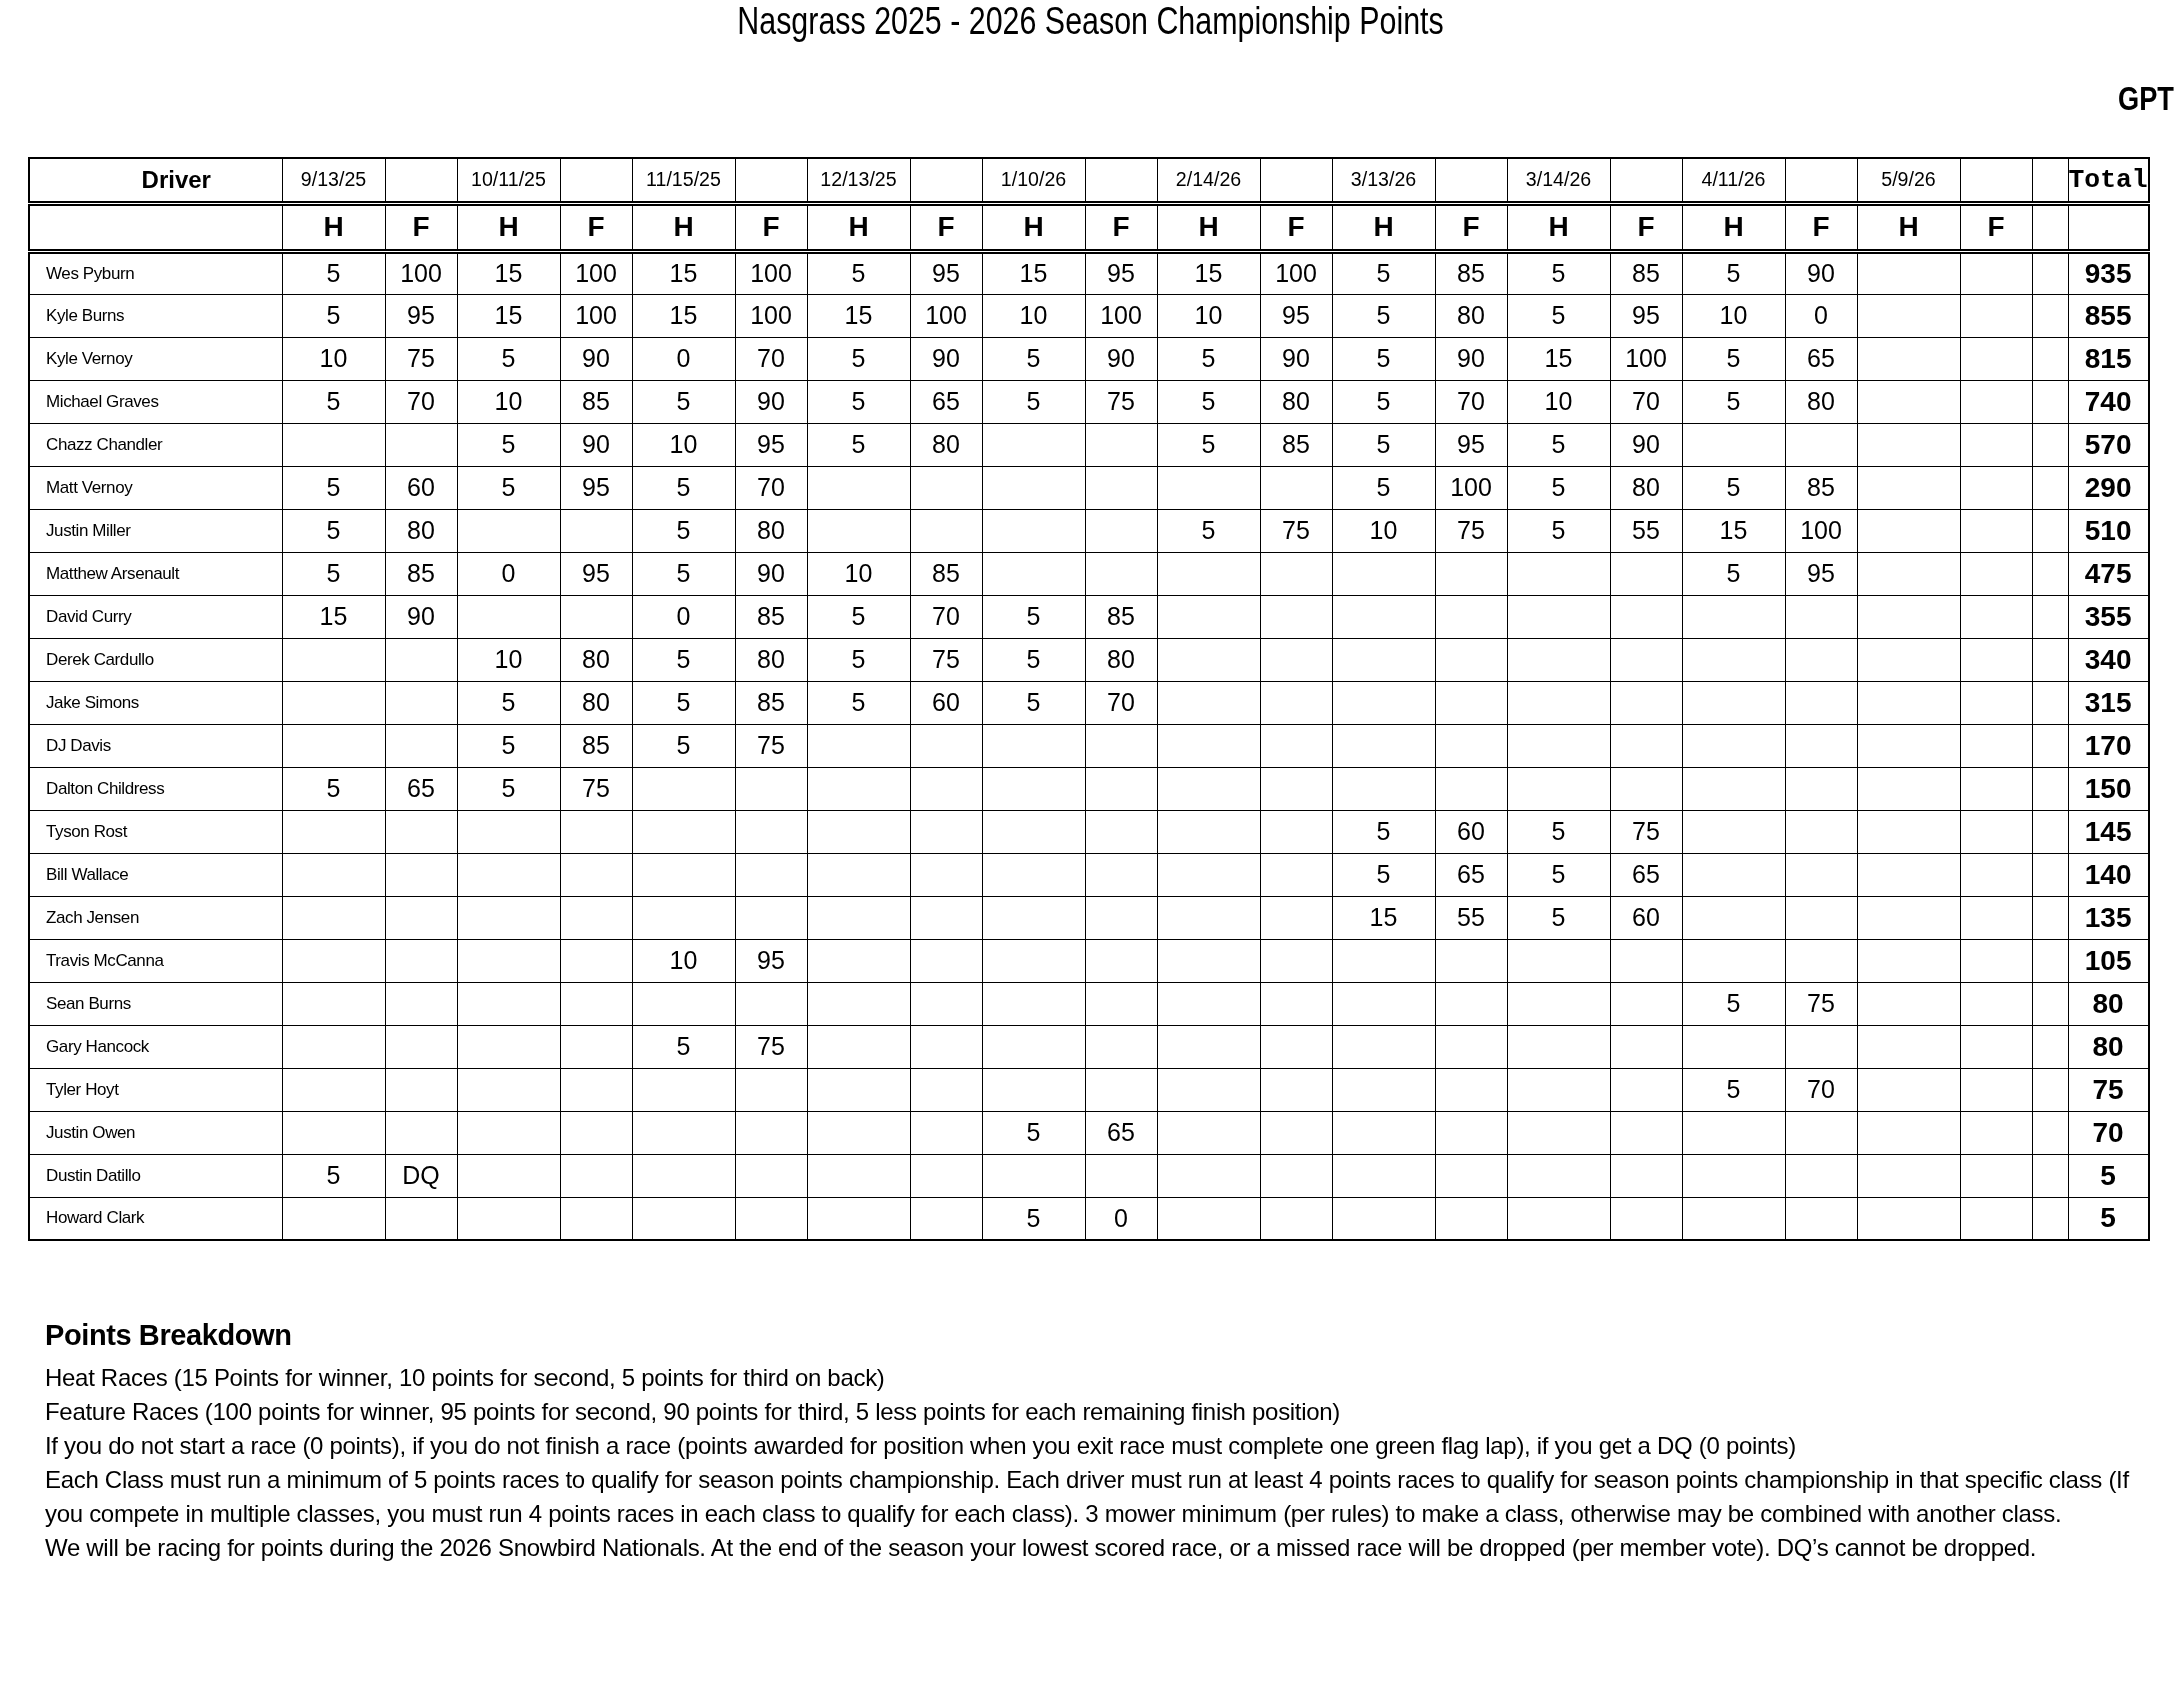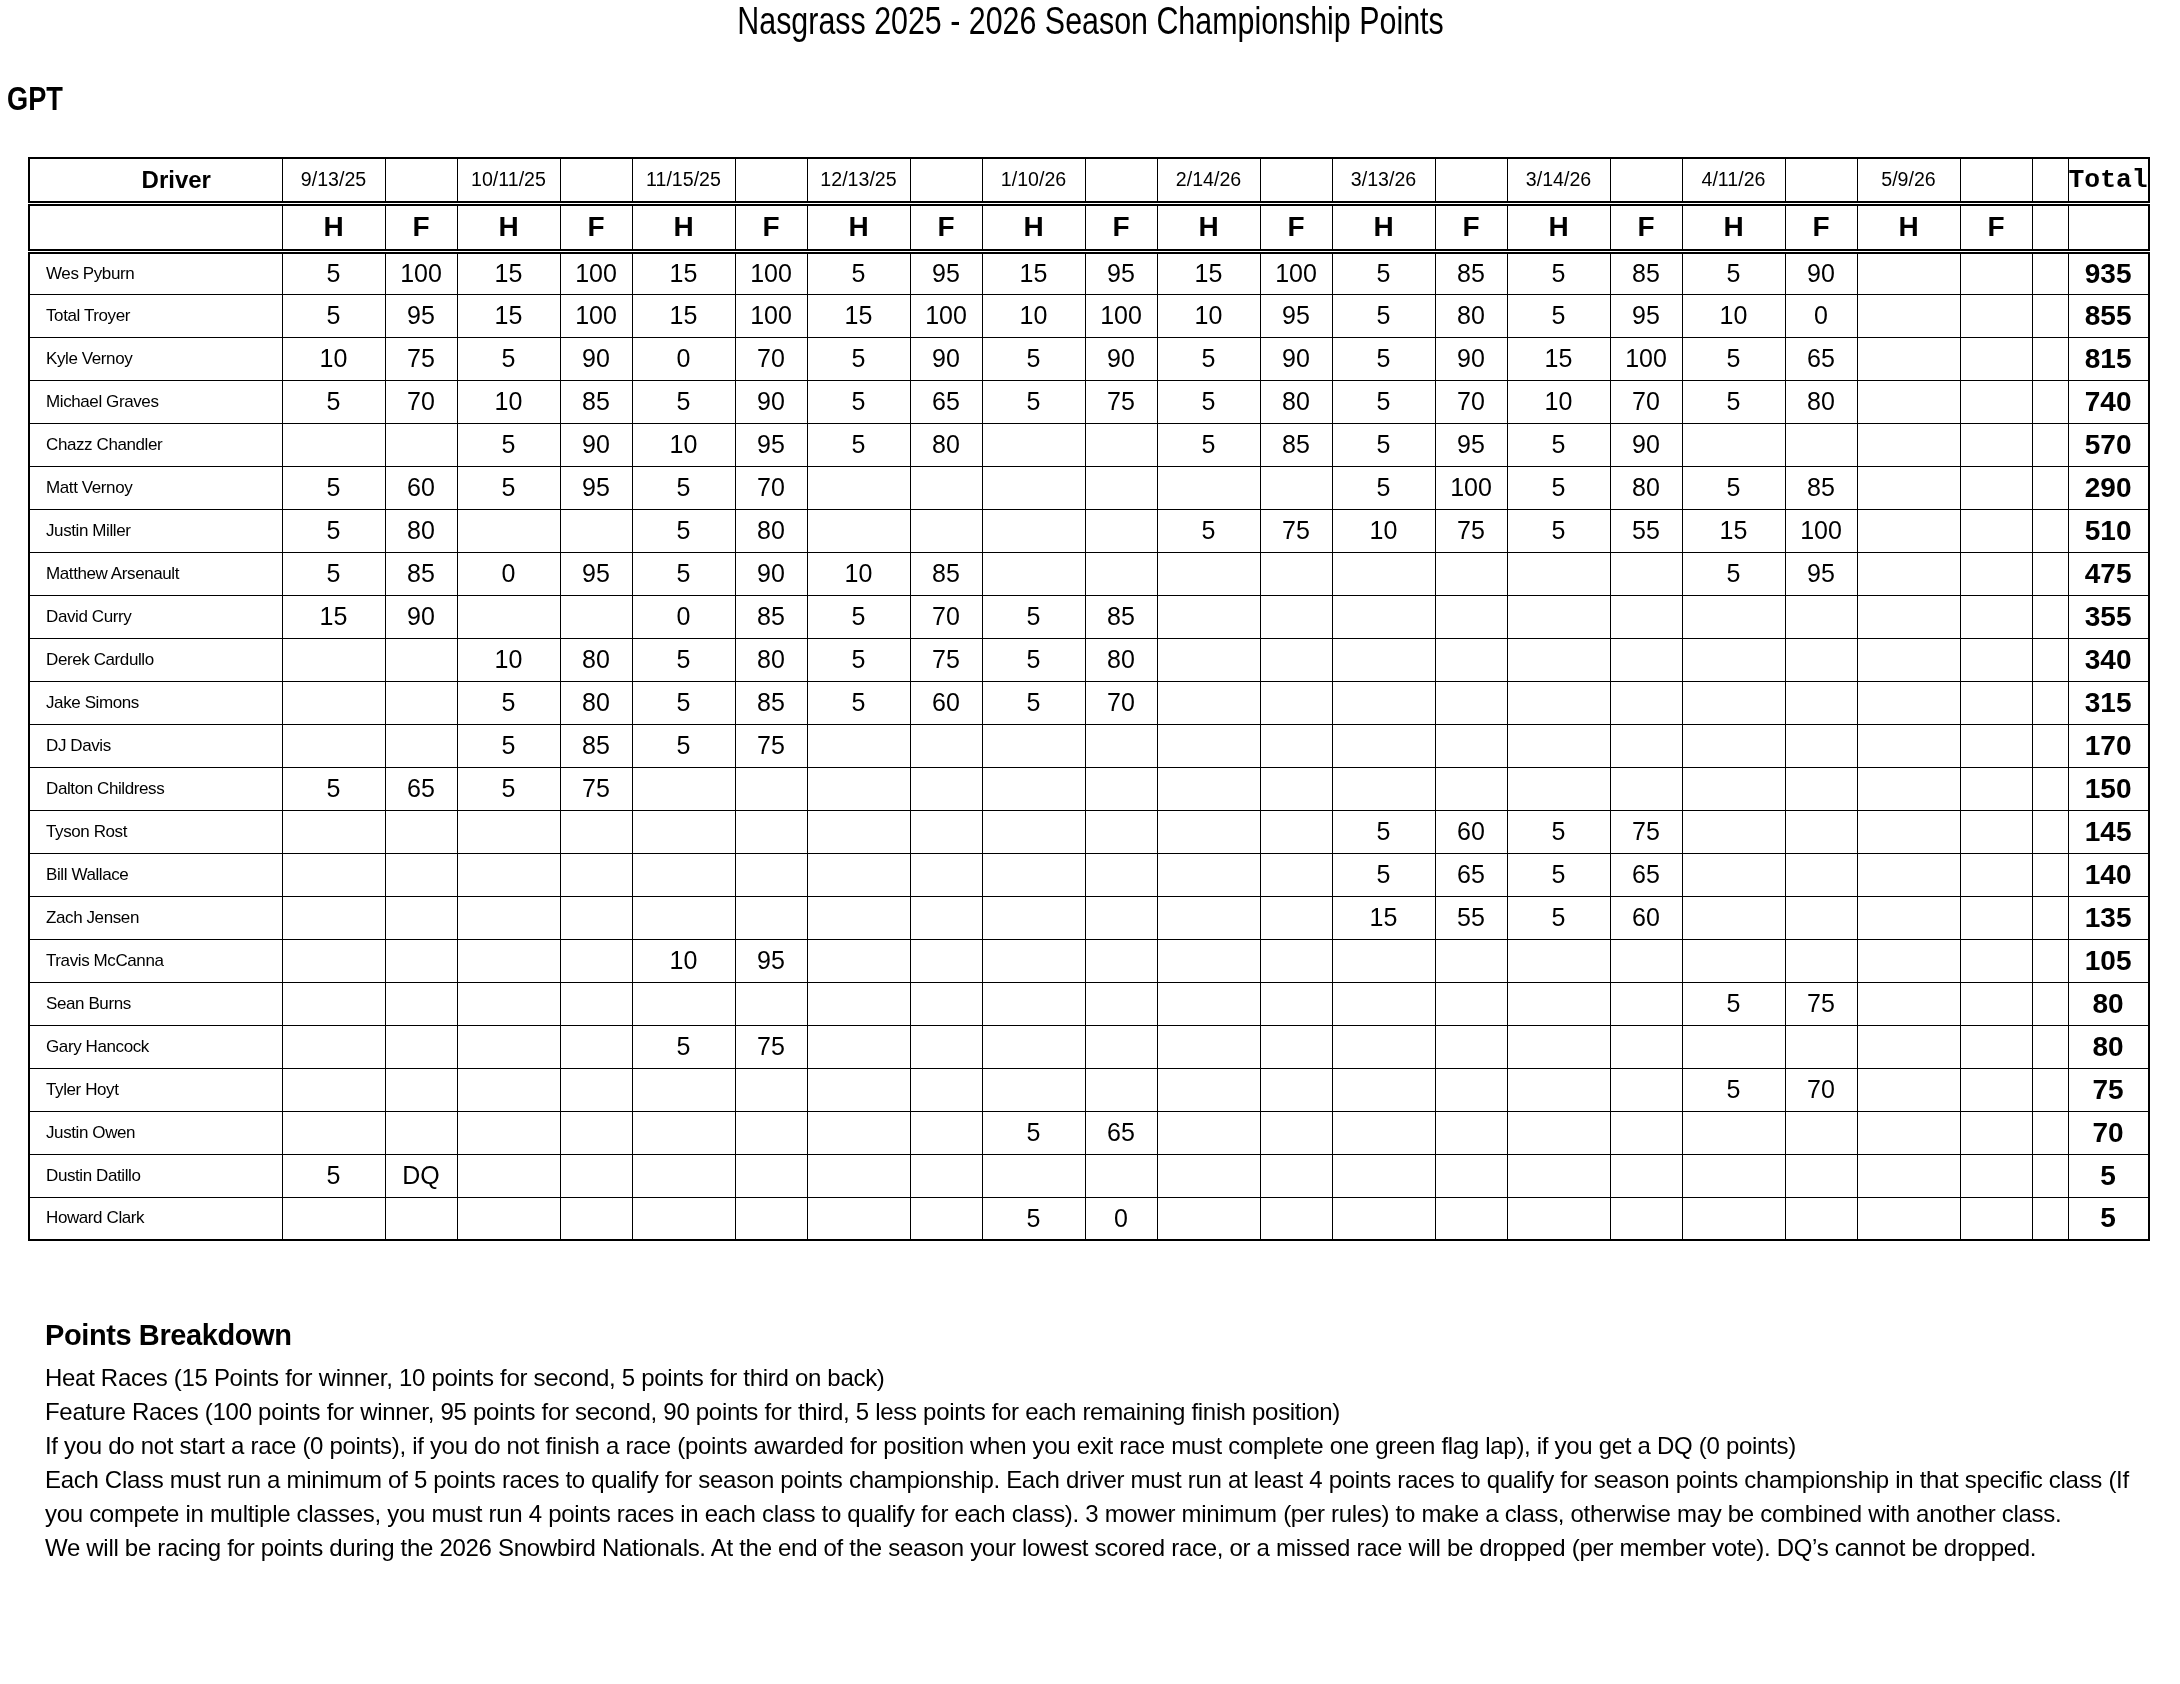--- a/index.html
+++ b/index.html
@@ -2,21 +2,21 @@
 <html style="font-size:13.6px"><head>
 <meta charset="utf-8">
 <style>
   html,body{margin:0;padding:0;}
   body{
     width:2181px;height:1685px;background:#ffffff;color:#000;
     font-family:"Liberation Sans",sans-serif;position:relative;overflow:hidden;
   }
   .title{text-align:center;font-weight:400;font-size:38px;white-space:nowrap;}
   .title .squeeze,.subtitle .squeeze{display:inline-block;transform:scaleX(0.80);}
-  .subtitle{margin-top:36px;text-align:left;font-weight:700;font-size:34px;}
+  .subtitle{margin-top:36px;text-align:right;font-weight:700;font-size:34px;}
   table{border-collapse:collapse;table-layout:fixed;margin:39px 0 0 28px;border:2.6px solid #000;}
   th,td{border:1.7px solid #000;padding:0;text-align:center;vertical-align:middle;overflow:hidden;white-space:nowrap;}
   thead th{border-bottom:5.1px double #000;background:#fff;}
   tr.dates-row{height:45px;}
   tr.hf-row{height:48px;}
   tbody tr{height:43px;}
   .driver-head{font-size:24px;font-weight:700;padding-left:41px;}
   .date-head{font-size:19.6px;font-weight:400;}
   .hf-head{font-size:28px;font-weight:700;}
   .total-head{font-size:26.4px;font-weight:700;font-family:Liberation Mono, monospace;}
@@ -131,21 +131,21 @@
         <td class="pts">5</td>
         <td class="pts">85</td>
         <td class="pts">5</td>
         <td class="pts">90</td>
         <td class="pts"></td>
         <td class="pts"></td>
         <td class="pts"></td>
         <td class="total">935</td>
       </tr>
       <tr>
-        <td class="name">Total Troyer</td>
+        <td class="name">Kyle Burns</td>
         <td class="pts">5</td>
         <td class="pts">95</td>
         <td class="pts">15</td>
         <td class="pts">100</td>
         <td class="pts">15</td>
         <td class="pts">100</td>
         <td class="pts">15</td>
         <td class="pts">100</td>
         <td class="pts">10</td>
         <td class="pts">100</td>

